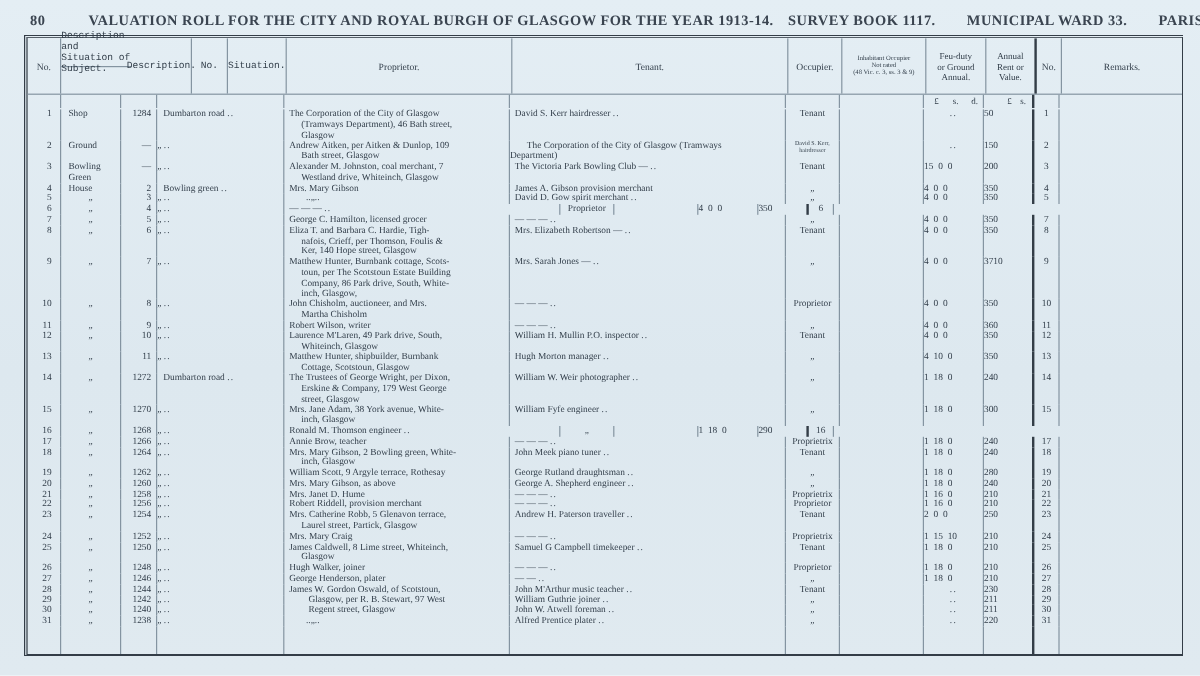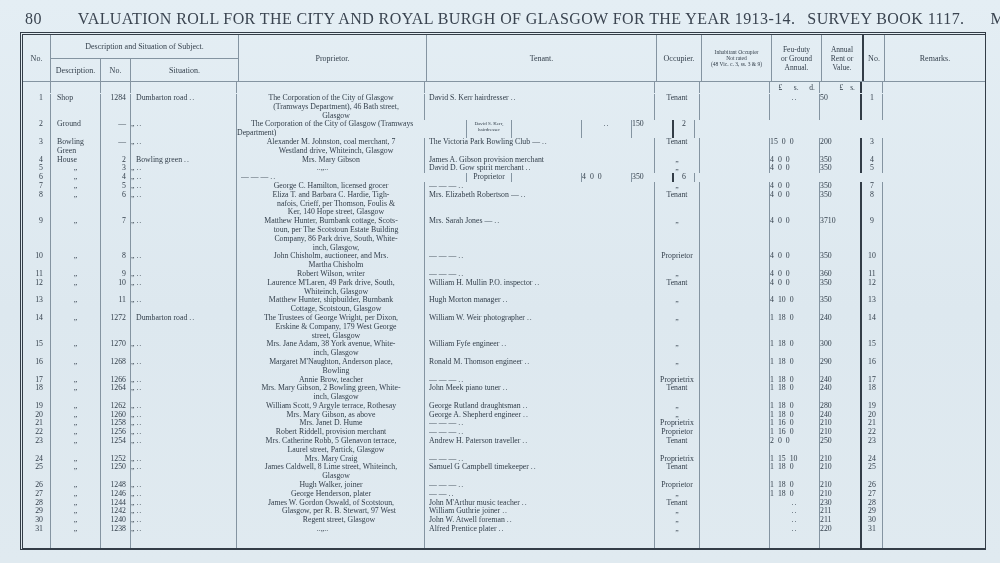--- a/index.html
+++ b/index.html
@@ -13,22 +13,23 @@
   body{
     width:1000px;height:563px;overflow:hidden;
     background:linear-gradient(180deg,#e4eef4 0%,#dde8ef 55%,#e0eaf0 100%);
     font-family:"Liberation Serif","DejaVu Serif",serif;
     color:var(--ink);
   }
   
   .pagehead{
     display:flex;align-items:baseline;
     padding:10px 16px 4px 25px;
-    font-size:16px;letter-spacing:.4px;white-space:nowrap;
+    font-size:12px;letter-spacing:.4px;white-space:nowrap;
     color:#3a4450;
+    font-weight:bold;
   }
   .pagehead .pno{margin-right:36px;}
   .pagehead .ttl{margin-right:12px;}
   .pagehead .seg{margin-right:26px;}
   
   .vtable{
     margin:0 14px 0 20px;
     height:518px;
     border:1px solid var(--heavy);
     border-top:3px double var(--heavy);
@@ -38,21 +39,21 @@
     font-size:7.8px;line-height:8.8px;
   }
   .cell{border-right:1px solid var(--rule);flex-shrink:0;min-height:1px;}
   .c1{width:28px;text-align:right;padding-right:7px;}
   .c2{width:50px;padding-left:6px;}
   .c2.ditto{text-align:center;padding-left:0;}
   .c3{width:30px;text-align:right;padding-right:4px;}
   .c4{width:106px;display:flex;align-items:flex-start;}
   .sit-t{flex:1;padding-left:5px;}
   .sit-t.ditto{text-align:center;padding-left:0;}
-  .c5{width:188px;padding:0 3px 0 14px;text-indent:-10px;white-space:pre-line;text-align:center;}
+  .c5{width:188px;padding:0 3px 0 14px;text-indent:-10px;white-space:pre-line;}
   .c5.indent{padding-left:20px;text-indent:0;}
   .c5.spread{display:flex;justify-content:space-between;padding:0 34px 0 18px;text-indent:0;white-space:normal;}
   .c6{width:230px;display:flex;align-items:flex-start;}
   .tf{width:72px;padding-left:4px;white-space:nowrap;flex-shrink:0;margin-top:23px;}
   .tsn{width:68px;white-space:nowrap;flex-shrink:0;}
   .to{flex:1;white-space:nowrap;}
   .tspan{flex:1;white-space:pre-line;padding-left:14px;text-indent:-10px;}
   .tdots{width:16px;flex-shrink:0;text-align:right;padding-right:2px;}
   .c7{width:45px;text-align:center;}
   .c7.tiny{font-size:5px;line-height:5.5px;white-space:pre-line;padding-top:1px;}
@@ -63,21 +64,21 @@
   .c10{width:40px;display:flex;border-right:none;}
   .c10 span:first-child{width:58%;text-align:right;}
   .c10 span:last-child{width:42%;text-align:right;padding-right:5px;}
   .c11{width:23px;border-left:2px solid var(--heavy);text-align:center;}
   .c12{flex:1 1 auto;border-right:none;}
   .dots{letter-spacing:1px;}
   .sdots{width:14px;flex-shrink:0;text-align:right;padding-right:3px;letter-spacing:1px;}
   
   .thead{display:flex;height:47px;border-bottom:1px solid var(--rule);font-size:8px;line-height:9px;}
   .th{display:flex;align-items:center;justify-content:center;text-align:center;white-space:pre-line;}
-  .hgroup{width:188px;display:flex;flex-direction:column;border-right:1px solid var(--rule);flex-shrink:0;}
+  .hgroup{width:188px;display:flex;border-right:1px solid var(--rule);flex-shrink:0;font-family:Liberation Mono, monospace;}
   .hgroup .gtop{height:24px;border-bottom:1px solid var(--rule);display:flex;align-items:center;justify-content:center;}
   .hgroup .gbot{flex:1;display:flex;}
   .hgroup .gbot .th{height:auto;}
   .hb{border-right:1px solid var(--rule);}
   .h-desc{width:50px;}
   .h-num{width:30px;}
   .h-sit{flex:1;}
   .h-inh{font-size:5.5px;line-height:6px;}
   .h-feu,.h-ann{font-size:7.5px;}
   
@@ -179,20 +180,22 @@
     <div class="cell c12"></div>
   </div>
       <div class="trow">
     <div class="cell c1">2</div>
     <div class="cell c2">Ground</div>
     <div class="cell c3">—</div>
     <div class="cell c4">
       <span class="sit-t ditto">„</span>
       <span class="sdots">..</span>
     </div>
+    <div class="cell c5">Andrew Aitken, per Aitken &amp; Dunlop, 109
+Bath street, Glasgow</div>
     <div class="cell c6">
       
       
       
       <span class="tspan">The Corporation of the City of Glasgow (Tramways
 Department)</span><span class="tdots dots"></span>
     </div>
     <div class="cell c7 tiny">David S. Kerr,
 hairdresser</div>
     <div class="cell c8"></div>
@@ -499,22 +502,20 @@
     <div class="cell c12"></div>
   </div>
       <div class="trow">
     <div class="cell c1">16</div>
     <div class="cell c2 ditto">„</div>
     <div class="cell c3">1268</div>
     <div class="cell c4">
       <span class="sit-t ditto">„</span>
       <span class="sdots">..</span>
     </div>
-    <div class="cell c5">Margaret M'Naughton, Anderson place,
-Bowling</div>
     <div class="cell c6">
       <span class="tf">Ronald M.</span>
       <span class="tsn">Thomson</span>
       <span class="to">engineer</span>
       <span class="tdots dots">..</span>
     </div>
     <div class="cell c7">„</div>
     <div class="cell c8"></div>
     <div class="cell c9"><span>1</span><span>18</span><span>0</span></div>
     <div class="cell c10"><span>29</span><span>0</span></div>

